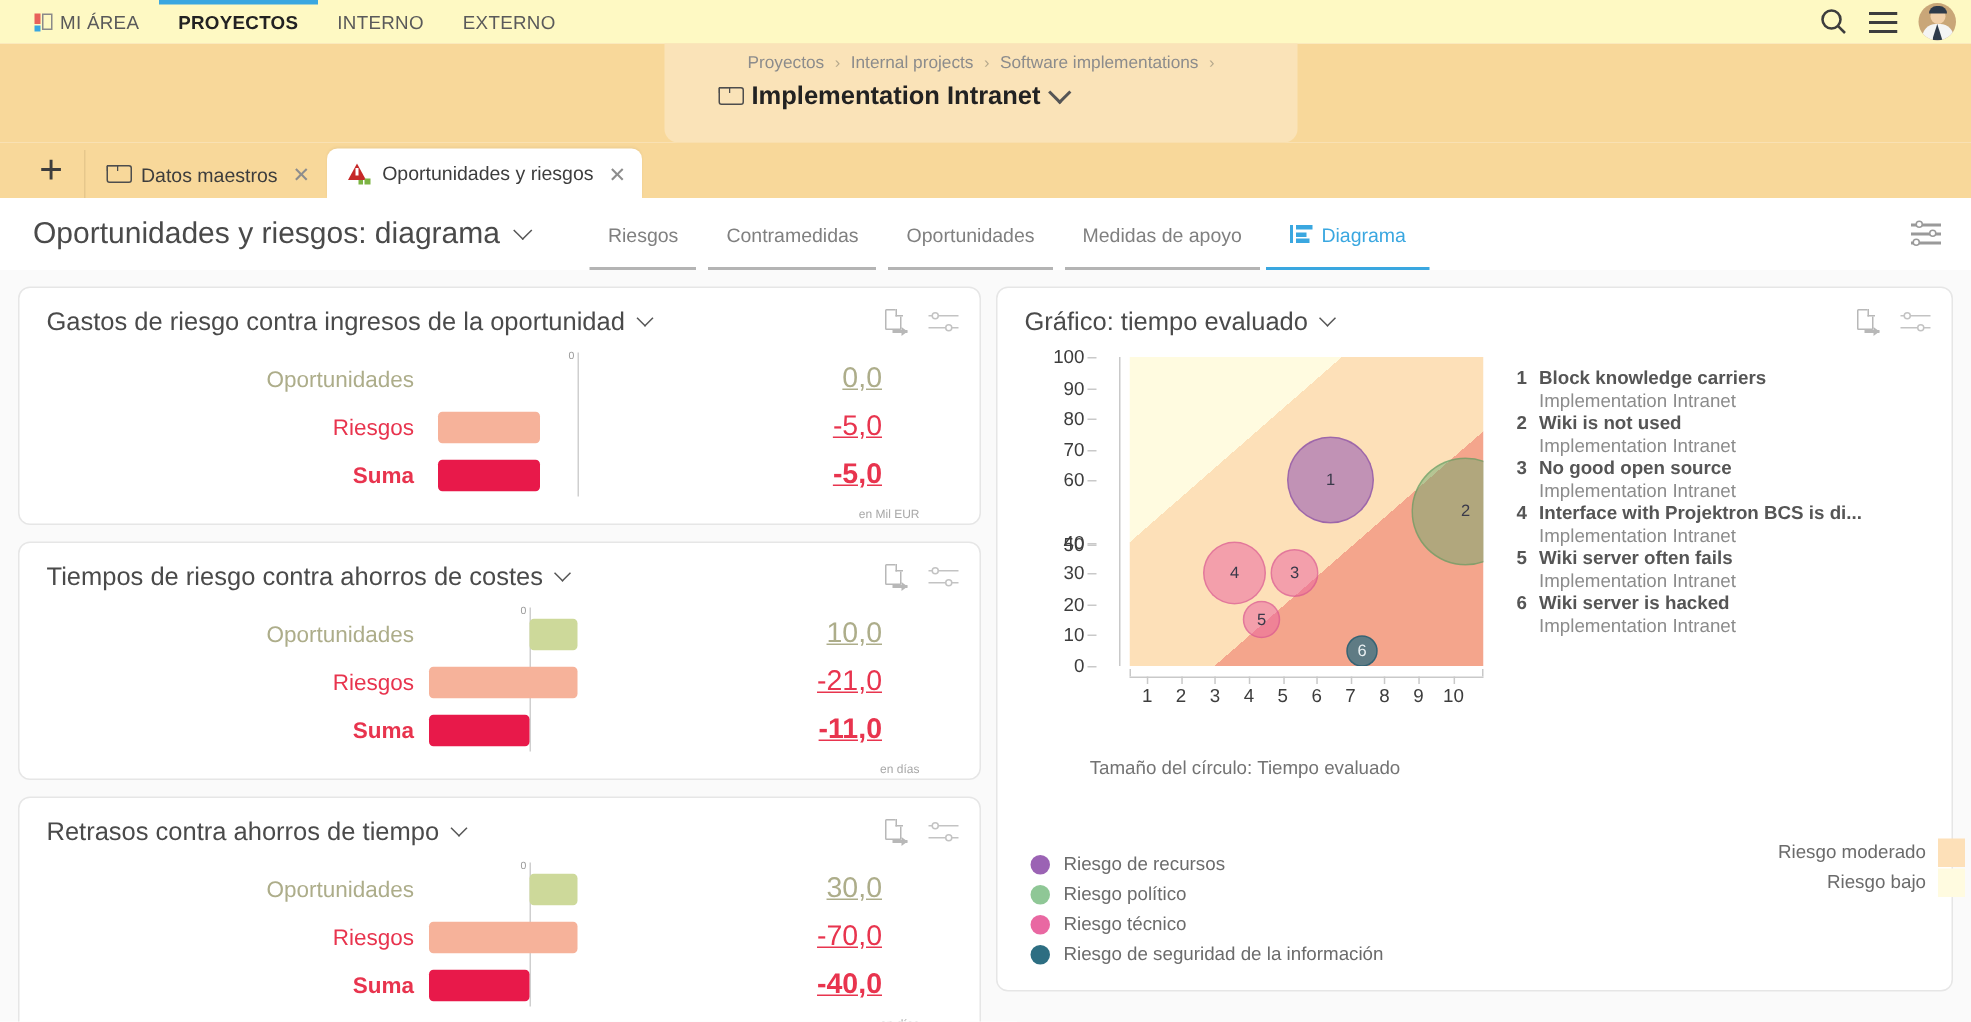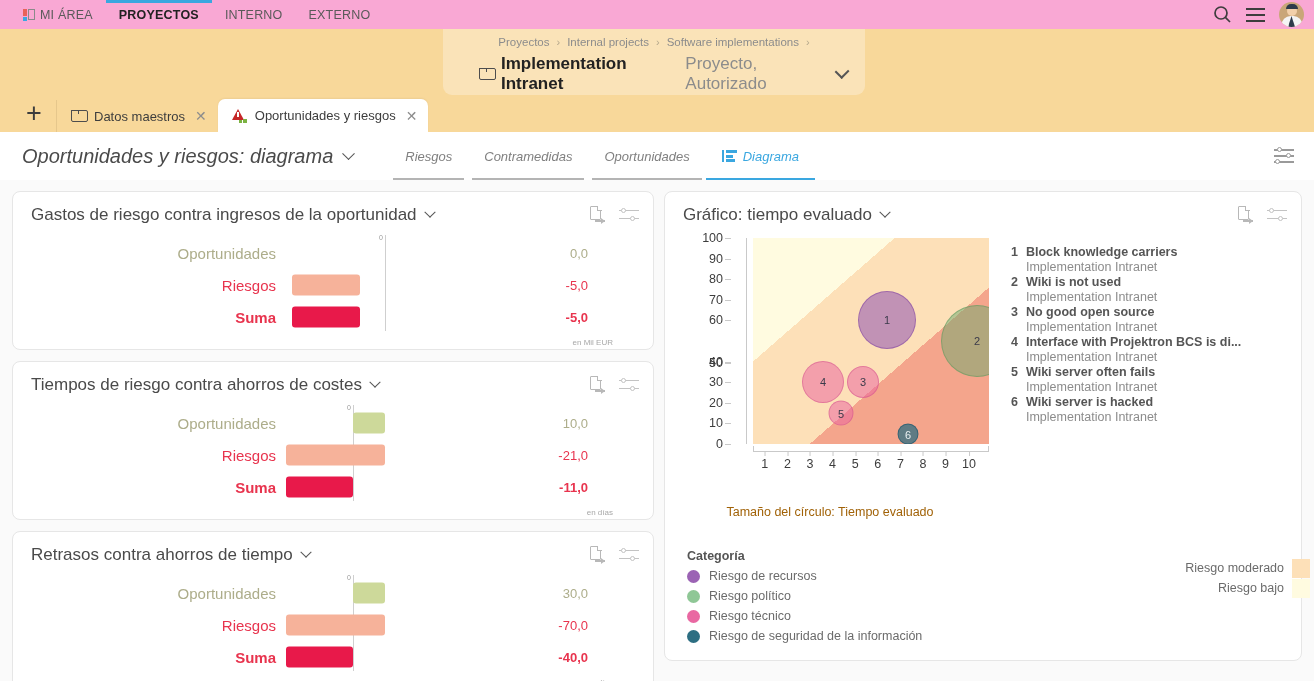--- a/index.html
+++ b/index.html
@@ -9,21 +9,21 @@
     font-family:"Liberation Sans", sans-serif;
     background:#ffffff;
     overflow:hidden;
     color:#444;
   }
 
   
   .topbar{
     position:relative;
     height:29px;
-    background:#f9a8d4;
+    background:#fef9c3;
     display:flex;
     align-items:center;
     padding:0 10px;
   }
   .topnav{ display:flex; align-items:center; gap:0; height:29px;}
   .topnav-item{
     position:relative;
     height:29px;
     display:flex; align-items:center; gap:5px;
     padding:0 13px;
@@ -145,21 +145,20 @@
   .warn-ic .bang{ position:absolute; left:5.6px; top:3.5px; width:1.8px; height:5px; background:#fff; }
   .warn-ic .g1{ position:absolute; right:0; bottom:0; width:4px; height:4px; background:#7cb342; }
   .warn-ic .g2{ position:absolute; right:5px; bottom:0; width:3px; height:3px; background:#7cb342; }
 
   
   .titlerow{
     height:48px; background:#fff;
     display:flex; align-items:center;
     padding:0 18px 0 22px;
     position:relative;
-    font-style:italic;
   }
   .pagetitle{ font-size:20px; color:#4a4a4a; }
   .titlerow .chev{ margin-left:11px; }
   .subtabs{ display:flex; align-items:flex-end; margin-left:36px; height:48px; }
   .subtab{
     position:relative;
     height:48px;
     display:flex; align-items:center; justify-content:center; gap:6px;
     padding:0 16px;
     font-size:13px;
@@ -243,21 +242,21 @@
   }
   .bar-label{
     width:275px; text-align:right; padding-right:12px;
     font-size:15px;
   }
   .bar-label.opp{ color:#adad8a; }
   .bar-label.risk{ color:#e8344e; }
   .bar-label.sum{ color:#e8344e; font-weight:bold; }
   .bar-area{ width:200px; position:relative; height:32px; }
   .bar-val{
-    width:120px; text-align:right; padding-right:20px; font-size:13px;
+    width:120px; text-align:right; padding-right:20px; font-size:19px;text-decoration:underline;
   }
   .bar-val.opp{ color:#adad8a; }
   .bar-val.risk{ color:#e8344e; }
   .bar-val.sum{ color:#e8344e; font-weight:bold; }
   .zeroline{
     position:absolute; top:-4px; bottom:-4px; width:1px; background:#cfcfcf;
   }
   .zerolabel{
     position:absolute; font-size:7px; color:#9a9a9a; top:-2px;
   }
@@ -327,21 +326,21 @@
   .xtick:before{
     content:""; position:absolute; left:50%; top:-6px; width:1px; height:5px; background:#c9c9c9;
   }
   .xaxis .cap-end{ position:absolute; top:-5px; width:1px; height:5px; background:#c9c9c9; }
   .xtitle{
     position:absolute; left:0; right:0; top:253px;
     text-align:center; font-size:13px; font-weight:bold; color:#3d3d3d;
   }
   .xsub{
     position:absolute; left:0; right:0; top:272px;
-    text-align:center; font-size:12.5px; color:#a16207;
+    text-align:center; font-size:12.5px; color:#737373;
   }
 
   .legend-col{
     width:300px; padding:12px 0 0 14px;
     border-left:0;
   }
   .lg-item{ margin-bottom:1px; }
   .lg-line1{ display:flex; gap:8px; font-size:12.5px; font-weight:bold; color:#555; }
   .lg-num{ width:9px; text-align:right; flex:0 0 auto;}
   .lg-line2{ font-size:12.5px; color:#8c8c8c; padding-left:17px; margin-top:1px; }
@@ -411,21 +410,20 @@
       <span class="crumb">Proyectos</span>
       <span class="sep">›</span>
       <span class="crumb">Internal projects</span>
       <span class="sep">›</span>
       <span class="crumb">Software implementations</span>
       <span class="sep">›</span>
     </div>
     <div class="bread-main">
       <span class="folder-ic"></span>
       <span class="bread-title">Implementation Intranet</span>
-      <span class="bread-sub">Proyecto, Autorizado</span>
       <span class="chev lg"></span>
     </div>
   </div>
 </div>
 
 <div class="tabstrip">
   <div class="plus-btn"></div>
   <div class="tab">
     <span class="folder-ic"></span>
     <span class="tlabel">Datos maestros</span>
@@ -449,20 +447,23 @@
   <div class="subtabs">
     <div class="subtab">
       <span>Riesgos</span>
     </div>
     <div class="subtab">
       <span>Contramedidas</span>
     </div>
     <div class="subtab">
       <span>Oportunidades</span>
     </div>
+    <div class="subtab">
+      <span>Medidas de apoyo</span>
+    </div>
     <div class="subtab active">
       <span class="diag-ic">
           <i></i>
           <i></i>
           <i></i>
           <i></i>
         </span>
       <span>Diagrama</span>
     </div>
   </div>
@@ -737,21 +738,20 @@
             <div class="lg-line1">
                 <span class="lg-num">6</span>
                 <span>Wiki server is hacked</span>
               </div>
             <div class="lg-line2">Implementation Intranet</div>
           </div>
         </div>
       </div>
 
       <div class="cat-legend">
-        <div class="cat-title">Categoría</div>
         <div class="cat-row">
           <span class="cat-dot" style="background:#9b63b4;"></span>
           <span>Riesgo de recursos</span>
         </div>
         <div class="cat-row">
           <span class="cat-dot" style="background:#8fc796;"></span>
           <span>Riesgo político</span>
         </div>
         <div class="cat-row">
           <span class="cat-dot" style="background:#e968a2;"></span>

